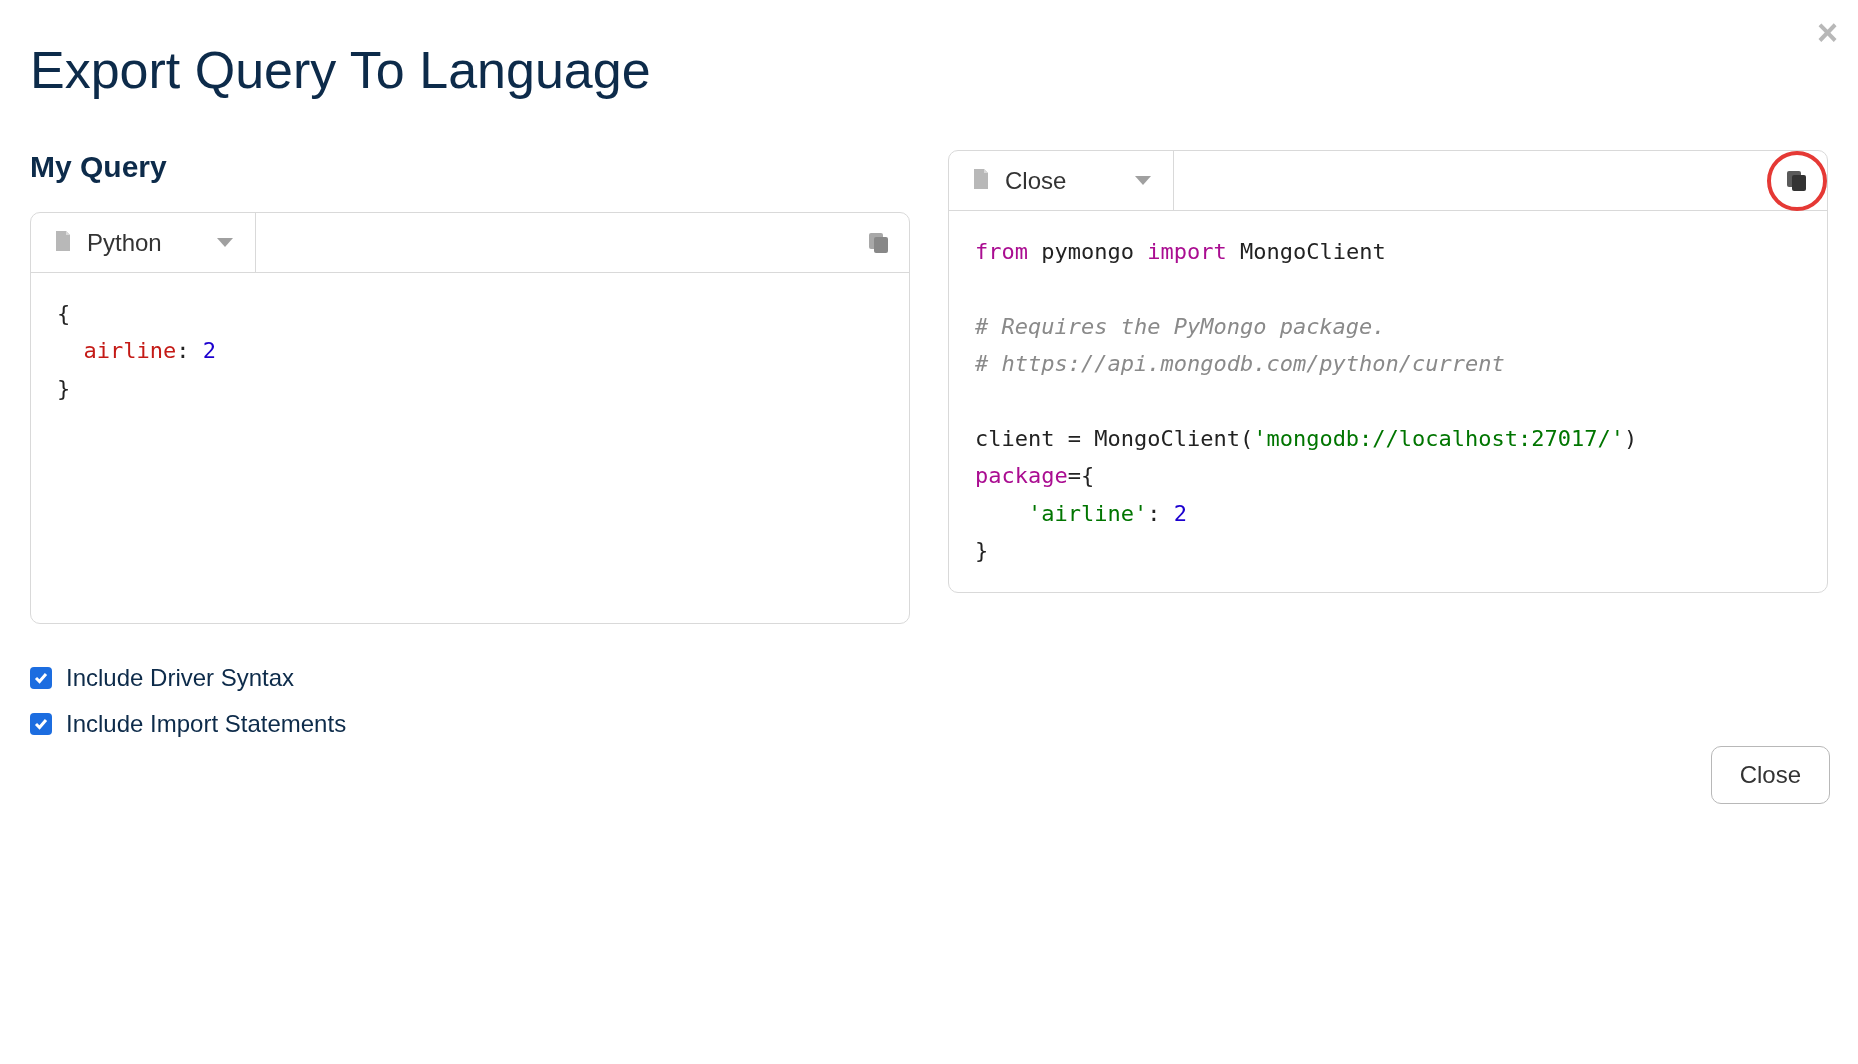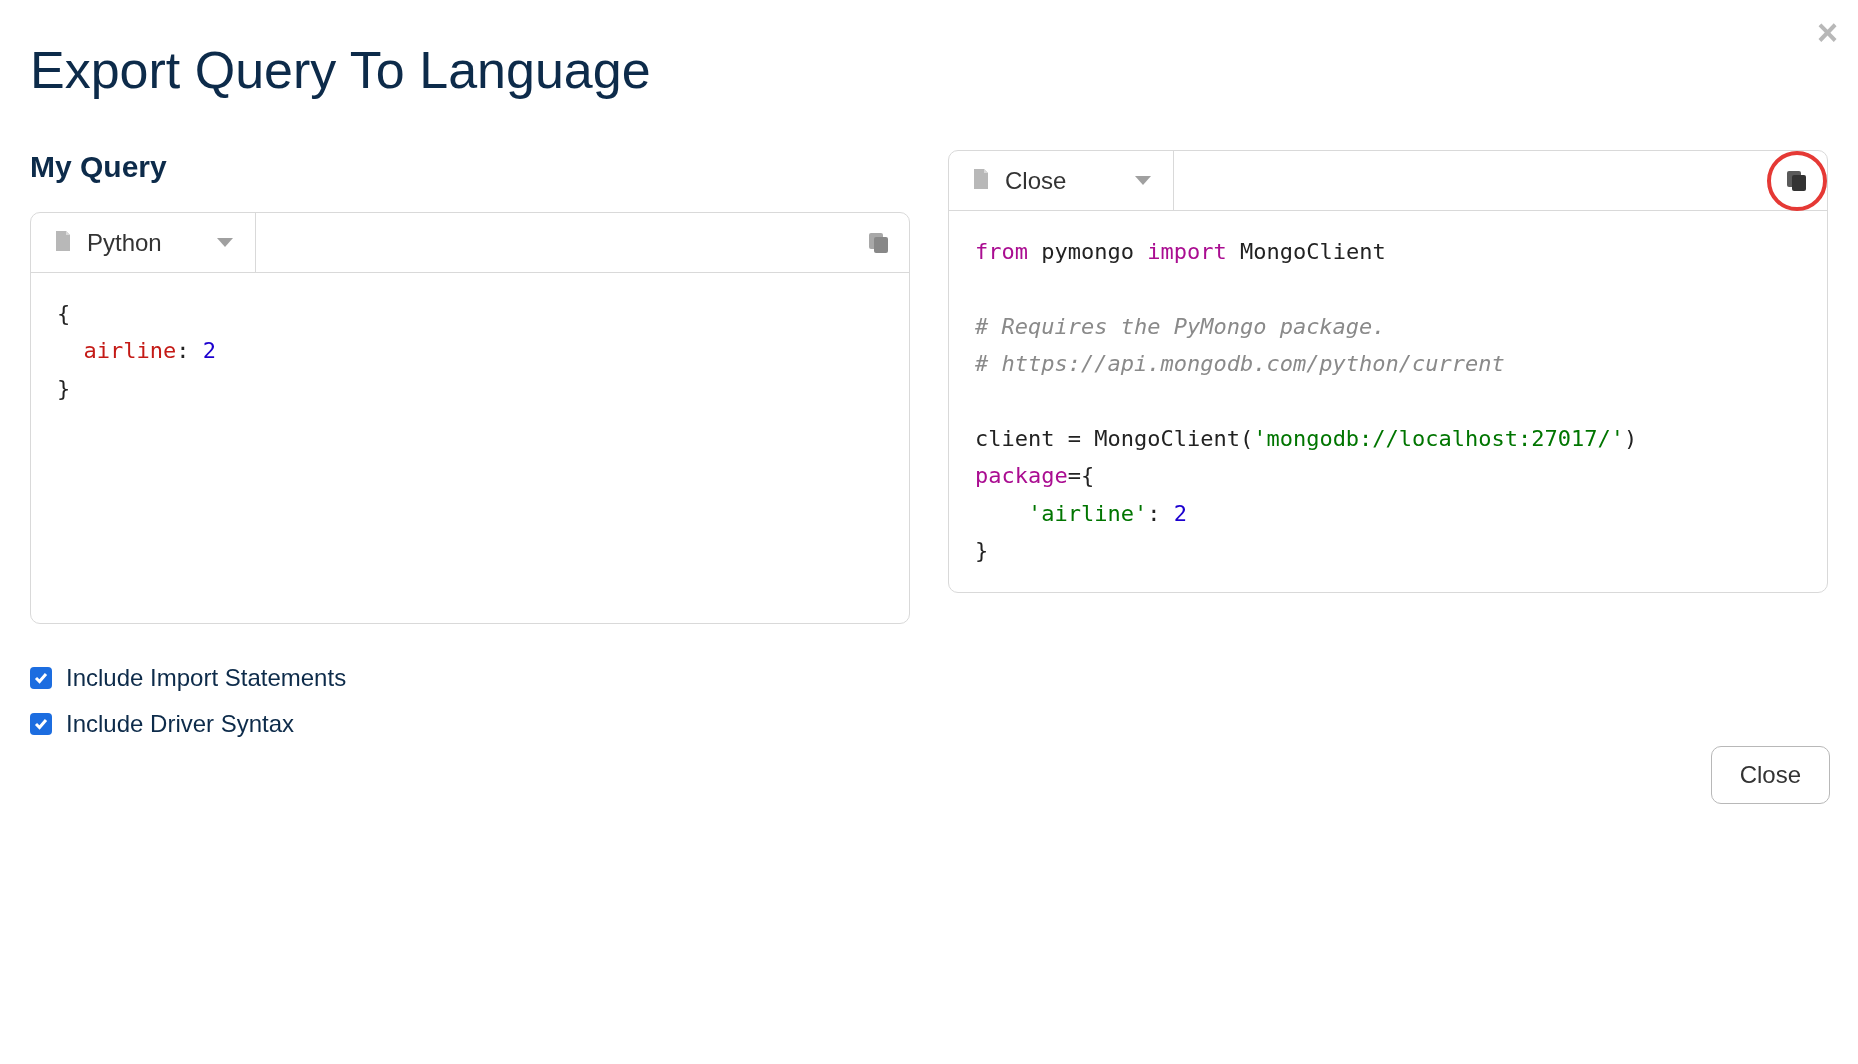--- a/index.html
+++ b/index.html
@@ -219,25 +219,25 @@
 
 </div>
 
 <div class="options">
   <div class="checkbox-row">
     <div class="checkbox">
       <svg width="14" height="12" viewBox="0 0 14 12">
           <polyline points="2,6 5.5,9.5 12,2"></polyline>
         </svg>
     </div>
-    <span class="checkbox-label">Include Import Statements</span>
+    <span class="checkbox-label">Include Driver Syntax</span>
   </div>
   <div class="checkbox-row">
     <div class="checkbox">
       <svg width="14" height="12" viewBox="0 0 14 12">
           <polyline points="2,6 5.5,9.5 12,2"></polyline>
         </svg>
     </div>
-    <span class="checkbox-label">Include Driver Syntax</span>
+    <span class="checkbox-label">Include Import Statements</span>
   </div>
 </div>
 
 <button class="close-button">Close</button>
 
 </body></html>

